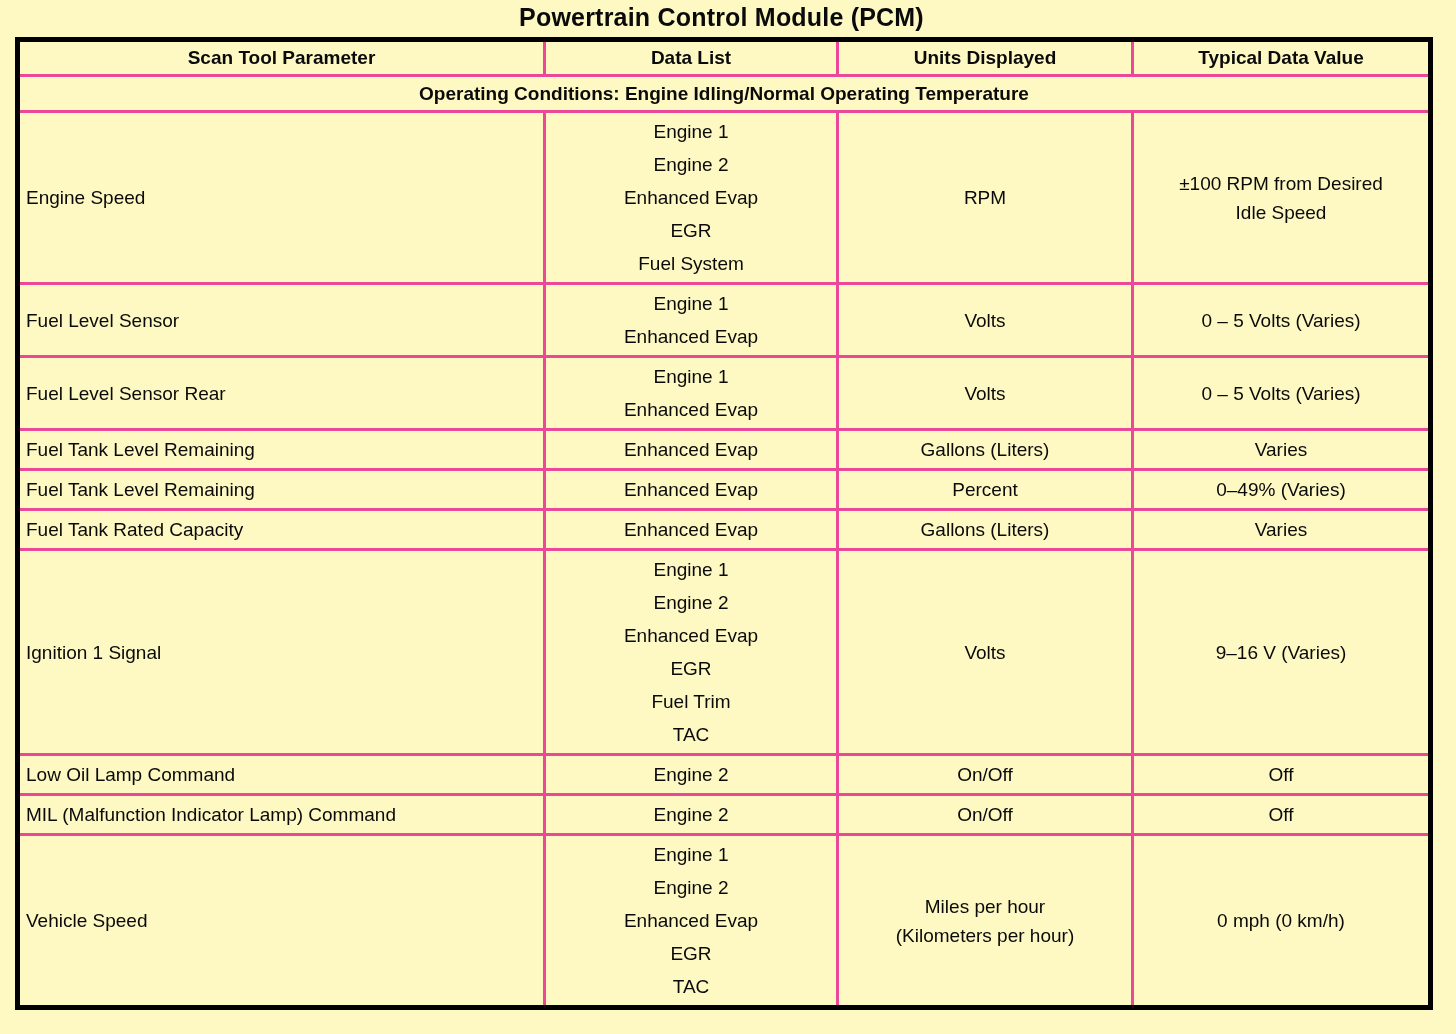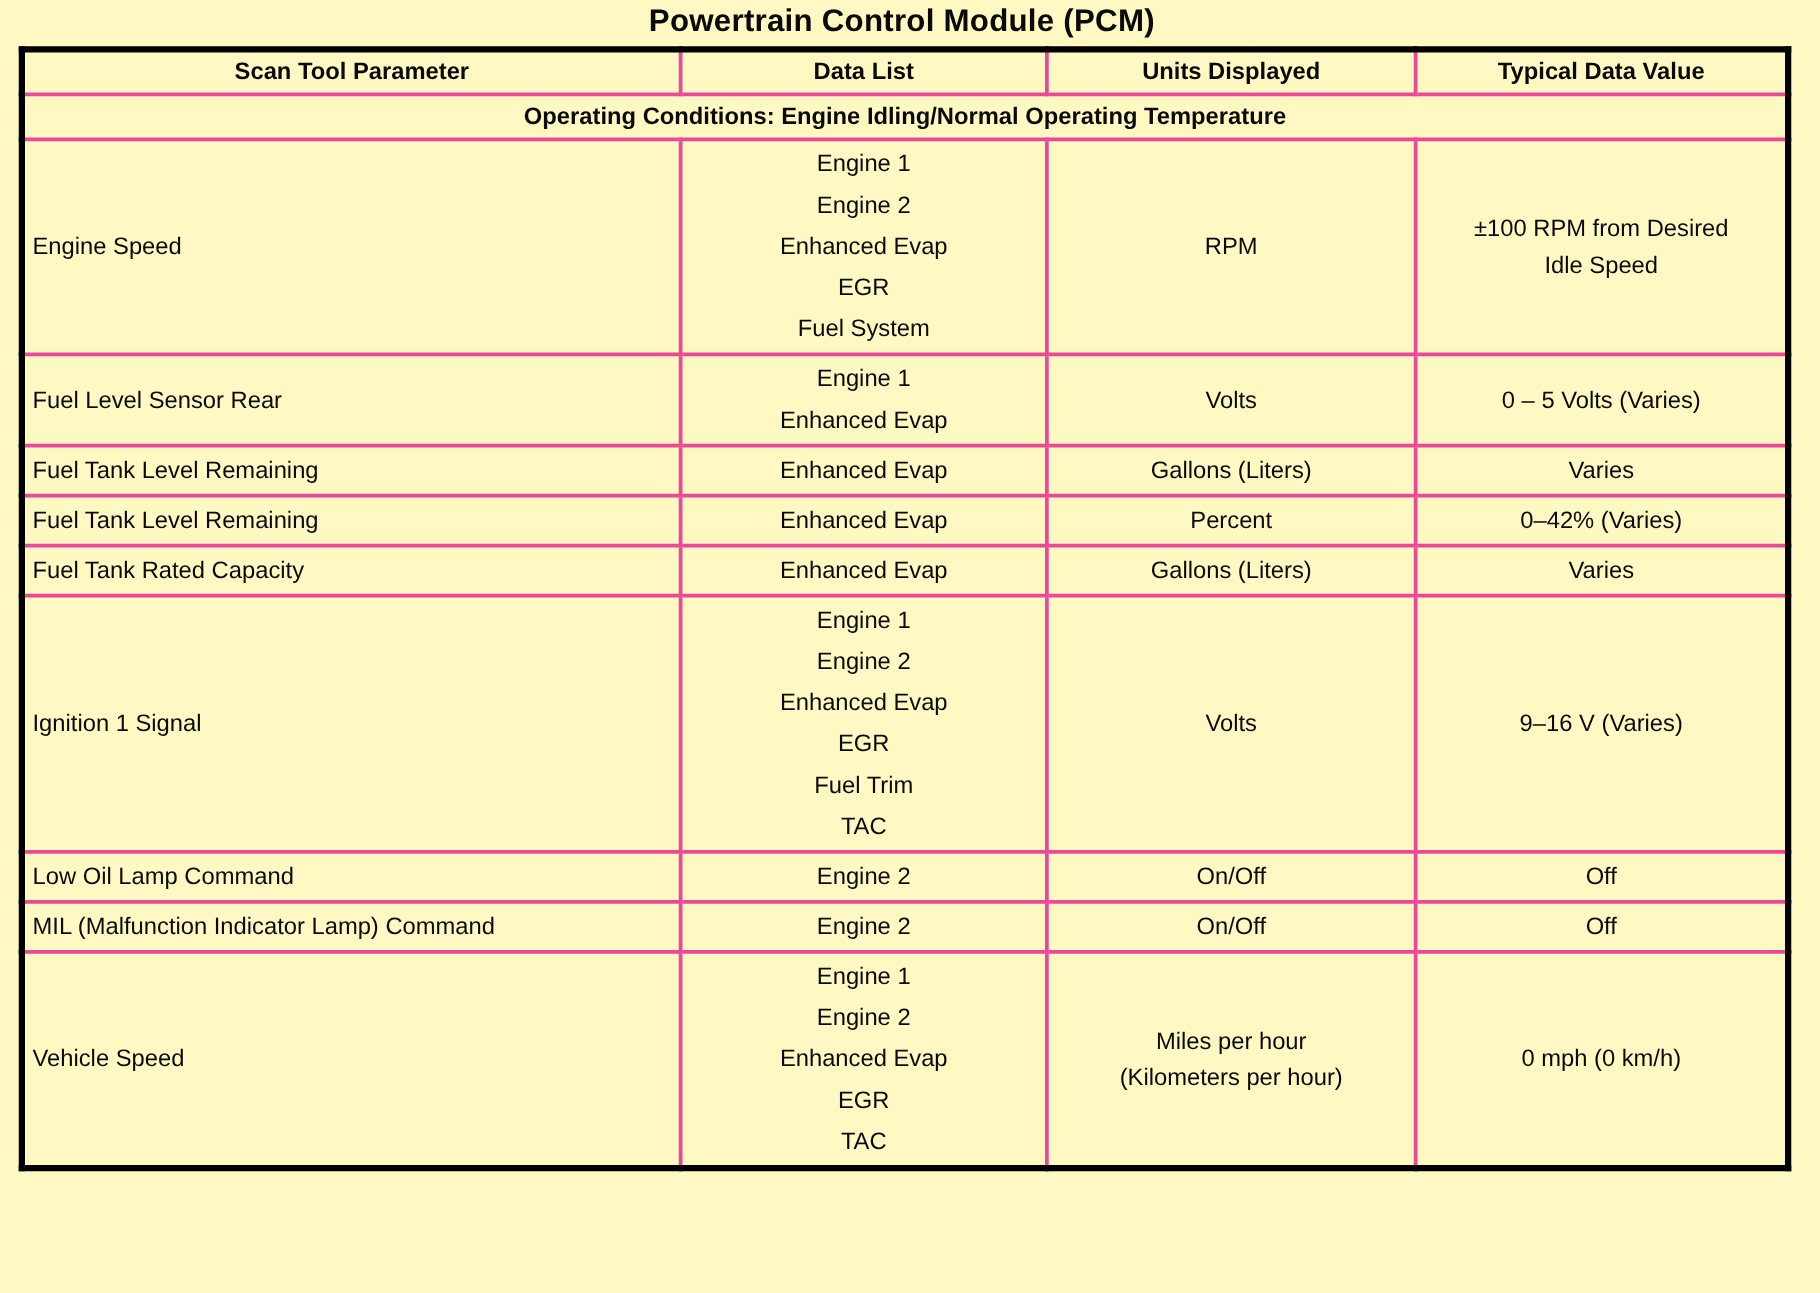--- a/index.html
+++ b/index.html
@@ -110,20 +110,35 @@
           </td>
       <td class="units">
             <div class="line">RPM</div>
           </td>
       <td class="typical">
             <div class="line">±100 RPM from Desired</div>
             <div class="line">Idle Speed</div>
           </td>
     </tr>
 
+    <tr class="data-row">
+      <td class="param">
+            <div class="line">Fuel Level Sensor</div>
+          </td>
+      <td class="list">
+            <div class="line">Engine 1</div>
+            <div class="line">Enhanced Evap</div>
+          </td>
+      <td class="units">
+            <div class="line">Volts</div>
+          </td>
+      <td class="typical">
+            <div class="line">0 – 5 Volts (Varies)</div>
+          </td>
+    </tr>
 
     <tr class="data-row">
       <td class="param">
             <div class="line">Fuel Level Sensor Rear</div>
           </td>
       <td class="list">
             <div class="line">Engine 1</div>
             <div class="line">Enhanced Evap</div>
           </td>
       <td class="units">
@@ -153,21 +168,21 @@
       <td class="param">
             <div class="line">Fuel Tank Level Remaining</div>
           </td>
       <td class="list">
             <div class="line">Enhanced Evap</div>
           </td>
       <td class="units">
             <div class="line">Percent</div>
           </td>
       <td class="typical">
-            <div class="line">0–42% (Varies)</div>
+            <div class="line">0–49% (Varies)</div>
           </td>
     </tr>
 
     <tr class="data-row">
       <td class="param">
             <div class="line">Fuel Tank Rated Capacity</div>
           </td>
       <td class="list">
             <div class="line">Enhanced Evap</div>
           </td>

